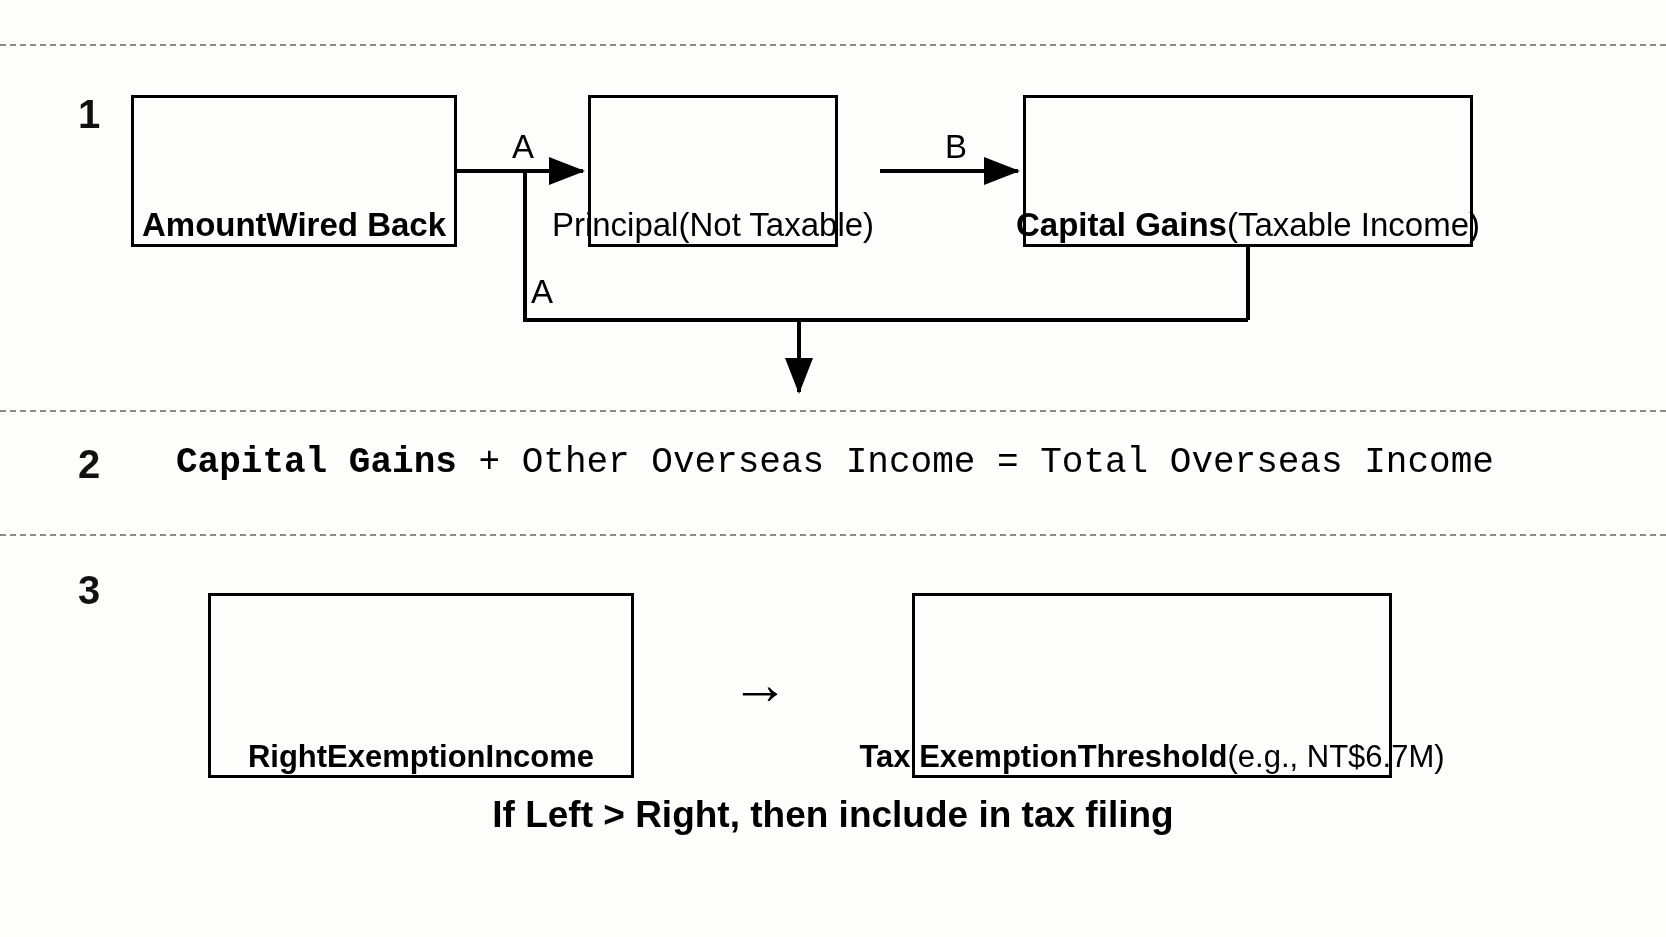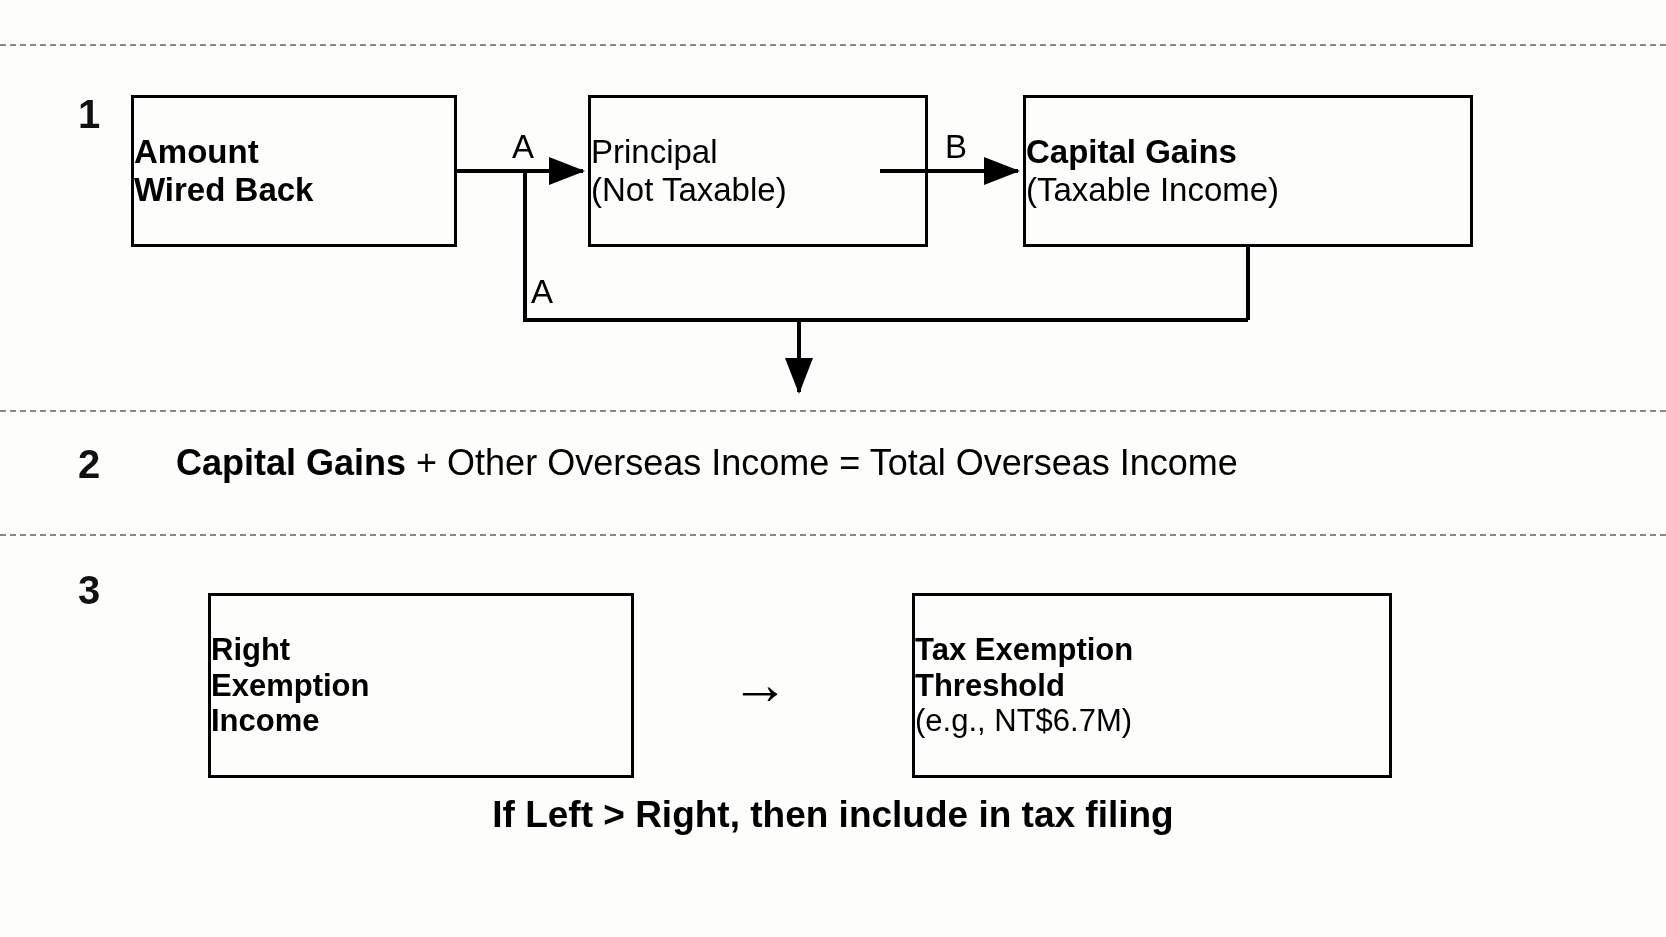--- a/index.html
+++ b/index.html
@@ -43,40 +43,40 @@
   #step-num-2 { left: 78px;  top: 444px; }
   #step-num-3 { left: 78px;  top: 570px; }
 
   
   .flow-box {
     position: absolute;
     border: 3px solid #000000;
     background: transparent;
     box-sizing: border-box;
     display: flex;
-    flex-direction: column;
-    align-items: flex-start;
+    flex-direction: row;
+    align-items: flex-end;
     justify-content: center;
     text-align: center;
   }
   .box-line {
     display: block;
     white-space: nowrap;
     line-height: 1.16;
   }
   .bold   { font-weight: bold; }
   .normal { font-weight: normal; }
 
   
   #box-amount-wired-back {
     left: 131px; top: 95px; width: 326px; height: 152px;
     font-size: 33px;
   }
   #box-principal {
-    left: 588px; top: 95px; width: 340px; height: 152px;
+    left: 588px; top: 95px; width: 250px; height: 152px;
     font-size: 33px;
   }
   #box-capital-gains {
     left: 1023px; top: 95px; width: 450px; height: 152px;
     font-size: 33px;
   }
 
   
   #box-total-overseas-income {
     left: 208px; top: 593px; width: 426px; height: 185px;
@@ -108,20 +108,21 @@
   }
 
   
   #equation-row {
     position: absolute;
     left: 176px;
     top: 441px;
     font-size: 36px;
     line-height: 1.2;
     white-space: nowrap;
+    font-family: Liberation Mono, monospace;
   }
 
   
   #row3-arrow {
     position: absolute;
     left: 731px;
     top: 655px;
     font-size: 58px;
     font-weight: bold;
     line-height: 1;

